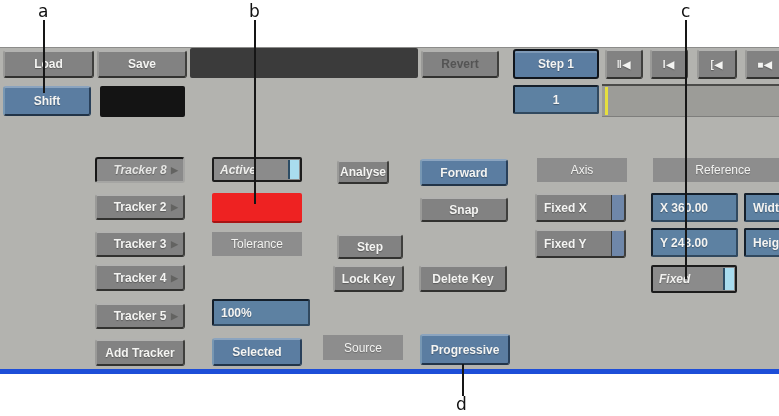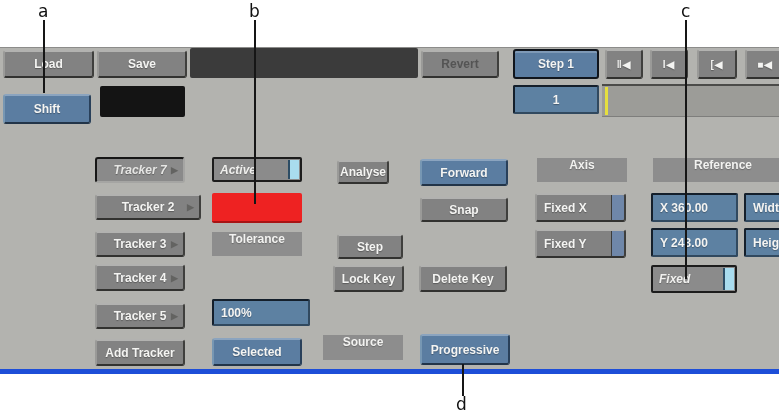--- a/index.html
+++ b/index.html
@@ -26,22 +26,22 @@
     position:absolute;box-sizing:border-box;
     background:#5d81a2;border:2px solid;border-color:#141f2b #314960 #31496 0 #141f2b;
     border-color:#141f2b #31495f #31495f #141f2b;
     border-radius:2px;color:#f4f4f2;font-weight:bold;font-size:12px;
     display:flex;align-items:center;justify-content:center;
     text-shadow:0 1px 1px rgba(0,0,0,0.3);
   }
   .field-left{justify-content:flex-start;padding-left:7px;}
   .label-flat{
     position:absolute;box-sizing:border-box;background:#8d8d8d;
-    color:#f2f2f0;font-weight:bold;font-size:12px;
-    display:flex;align-items:flex-start;justify-content:center;
+    color:#f2f2f0;font-weight:normal;font-size:12px;
+    display:flex;align-items:center;justify-content:center;
     text-shadow:0 1px 1px rgba(0,0,0,0.25);
   }
   .toggle-entry{
     position:absolute;box-sizing:border-box;background:#8b8b8b;
     border:2px solid #1c1c1c;border-radius:2px;
     color:#f0f0ee;font-weight:bold;font-size:12px;
     display:flex;align-items:center;justify-content:flex-start;
     padding-left:6px;text-shadow:0 1px 1px rgba(0,0,0,0.25);
   }
   .strip-lightblue{
@@ -99,36 +99,36 @@
     <div class="btn transport" style="left:650px;top:1px;width:38px;height:30px;">
       <span>I◀</span>
     </div>
     <div class="btn transport" style="left:697px;top:1px;width:40px;height:30px;">
       <span>[◀</span>
     </div>
     <div class="btn transport" style="left:745px;top:1px;width:40px;height:30px;">
       <span>■◀</span>
     </div>
 
-    <div class="btn btn-blue" style="left:3px;top:46px;width:88px;height:30px;">
+    <div class="btn btn-blue" style="left:3px;top:38px;width:88px;height:30px;">
       <span>Shift</span>
     </div>
     <div class="black-box" style="left:100px;top:38px;width:85px;height:31px;"></div>
     <div class="field" style="left:513px;top:37px;width:86px;height:29px;">
       <span>1</span>
     </div>
     <div class="timeline" style="left:602px;top:36px;width:177px;height:30px;">
       <div class="timeline-marker"></div>
     </div>
 
     <div class="btn btn-pressed" style="left:95px;top:109px;width:90px;height:26px;">
-      <span class="italic" style="color:#e6e6e4;">Tracker 7</span>
-      <span class="tracker-arrow">▶</span>
-    </div>
-    <div class="btn" style="left:95px;top:146px;width:106px;height:26px;">
+      <span class="italic" style="color:#e6e6e4;">Tracker 8</span>
+      <span class="tracker-arrow">▶</span>
+    </div>
+    <div class="btn" style="left:95px;top:146px;width:90px;height:26px;">
       <span>Tracker 2</span>
       <span class="tracker-arrow">▶</span>
     </div>
     <div class="btn" style="left:95px;top:183px;width:90px;height:26px;">
       <span>Tracker 3</span>
       <span class="tracker-arrow">▶</span>
     </div>
     <div class="btn" style="left:95px;top:216px;width:90px;height:27px;">
       <span>Tracker 4</span>
       <span class="tracker-arrow">▶</span>

